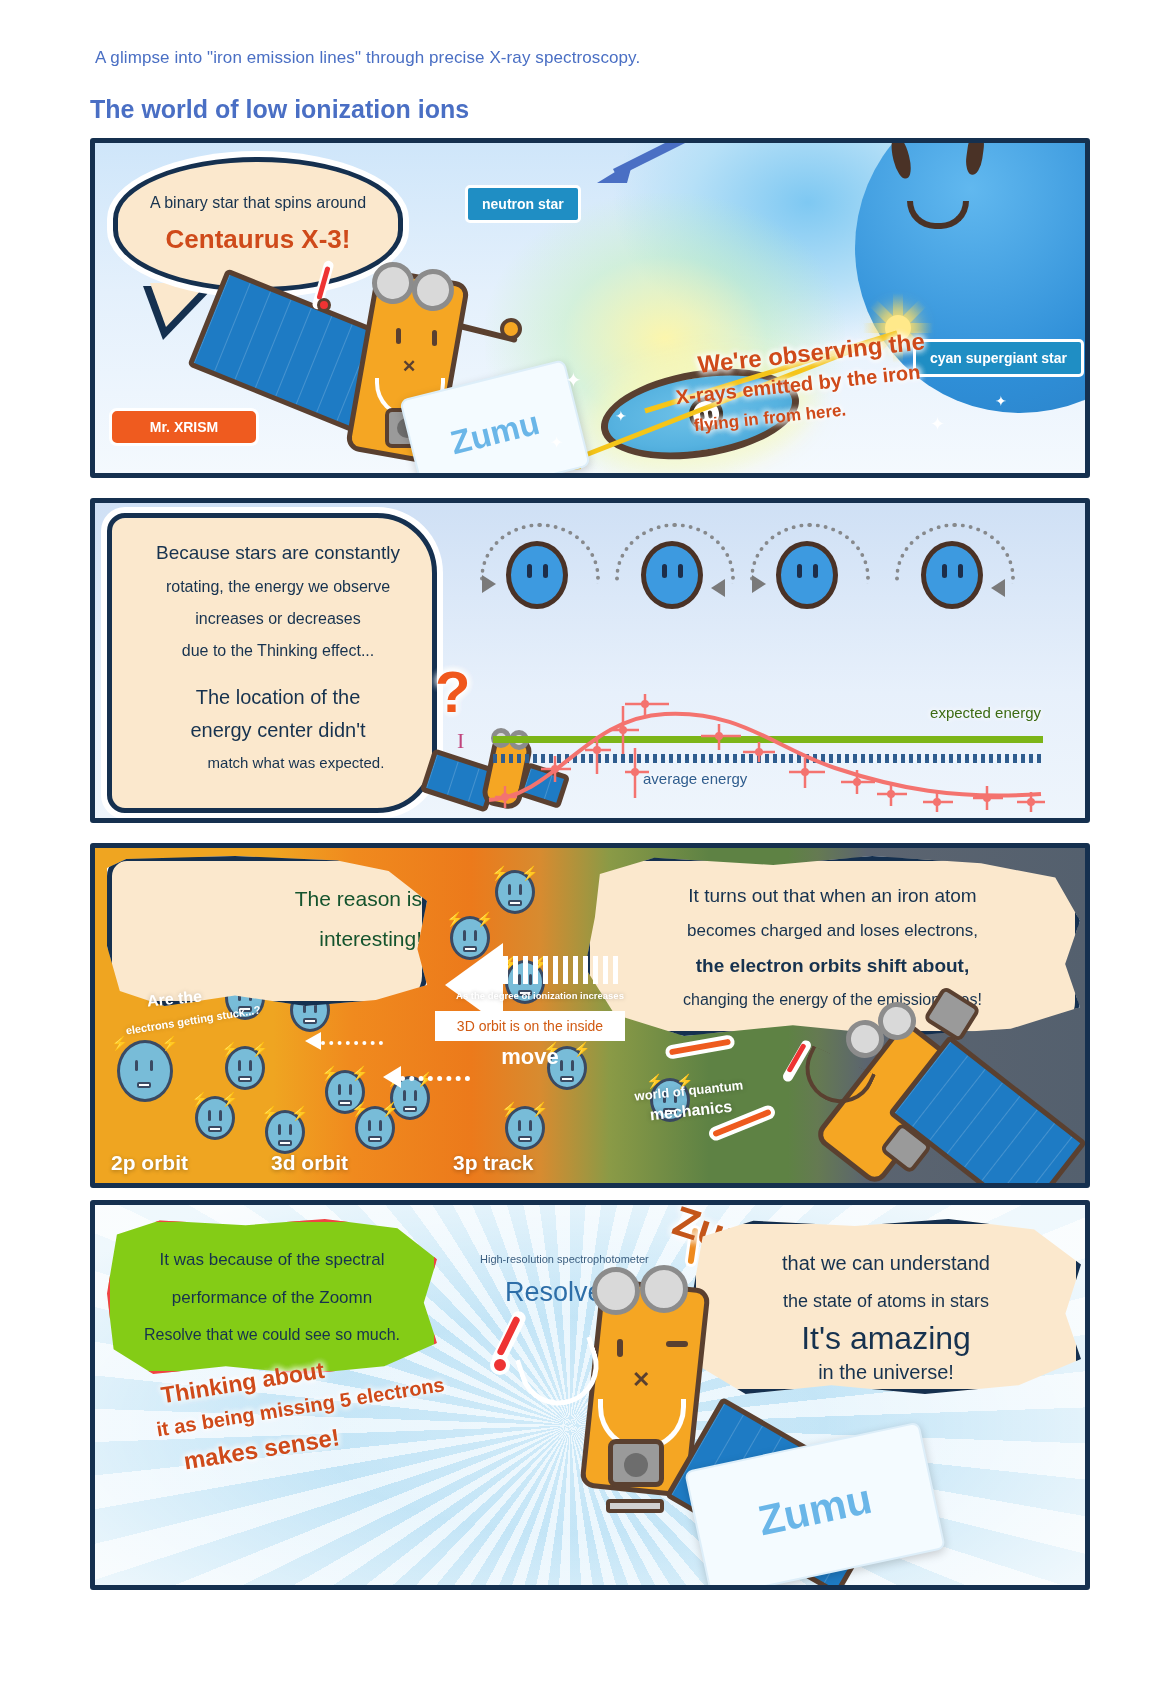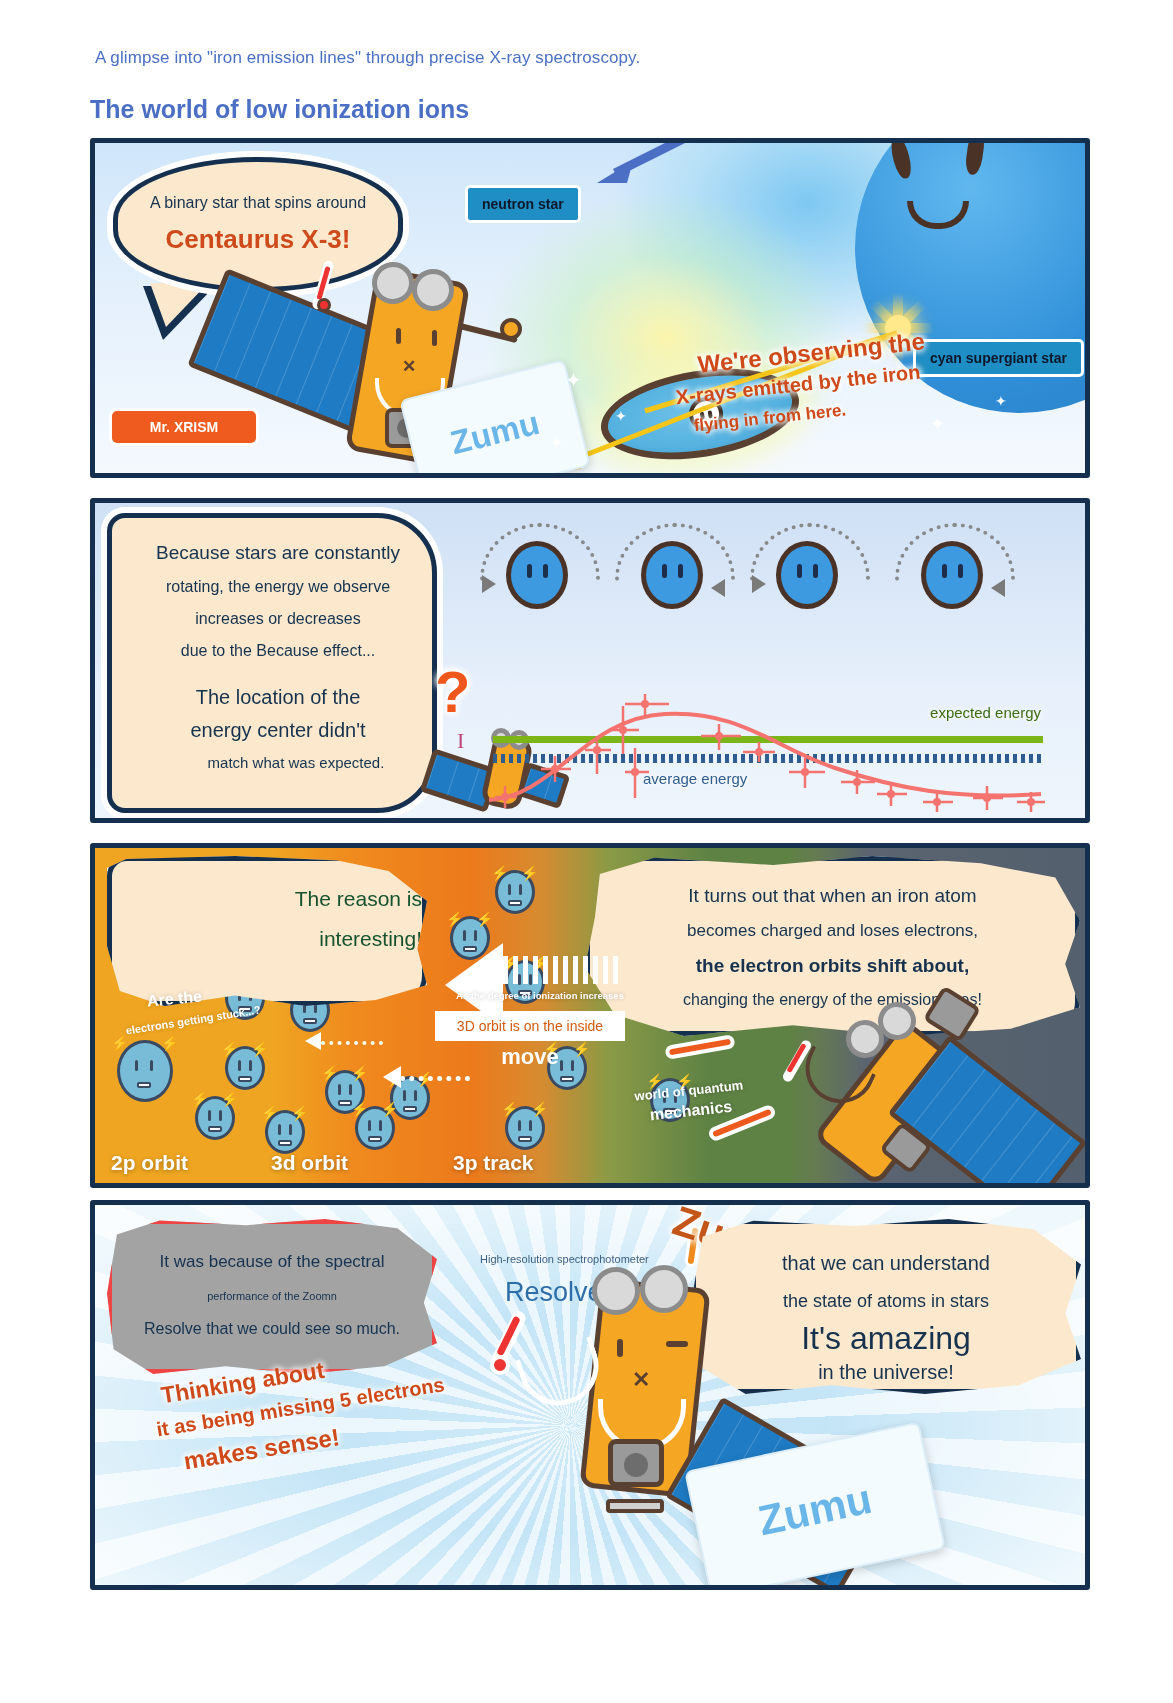--- a/index.html
+++ b/index.html
@@ -60,21 +60,21 @@
     position:absolute; left:18px; top:14px; width:290px; height:135px; background:#fbe8cd;
     border:5px solid #15304f; border-radius:50% / 46%; box-shadow:0 0 0 6px #fff;
   }
   .bubble1 .t1 { position:absolute; left:0; right:0; top:32px; text-align:center; font-size:16px; color:#16324f; }
   .bubble1 .t2 { position:absolute; left:0; right:0; top:62px; text-align:center; font-size:26px; color:#cf4a1a; font-weight:700; }
   .tail1 { position:absolute; left:48px; top:143px; width:0;height:0;
     border-left:20px solid transparent; border-right:52px solid transparent; border-top:54px solid #15304f; }
   .tail1b { position:absolute; left:55px; top:140px; width:0;height:0;
     border-left:16px solid transparent; border-right:42px solid transparent; border-top:44px solid #fbe8cd; }
   .tag {
-    position:absolute; background:#1f8ec4; color:#0f172a; font-size:14px; font-weight:700;
+    position:absolute; background:#1f8ec4; color:#ffffff; font-size:14px; font-weight:700;
     padding:8px 14px; border-radius:5px; border:3px solid #fff; white-space:nowrap;
   }
   #tag-neutron { left:370px; top:42px; }
   #tag-cyan { left:818px; top:196px; }
   .btn-xrism {
     position:absolute; left:14px; top:265px; width:150px; height:38px; background:#ef5b1f;
     border:3px solid #fff; border-radius:8px; color:#fff; font-size:14px; font-weight:700;
     display:flex; align-items:center; justify-content:center;
   }
   .redtext1 { position:absolute; left:580px; top:192px; width:330px; color:#cf4a1a; font-weight:700; }
@@ -161,22 +161,22 @@
   .atomface .e1{left:13px;} .atomface .e2{left:24px;}
   .atomface .m { position:absolute; left:13px; top:30px; width:14px; height:6px; background:#fff;
     border:2px solid #3a4a63; border-radius:2px; }
   
   #panel4 { left:90px; top:1200px; width:1000px; height:390px; background:#dff0fb; }
   .rays4 { position:absolute; inset:0;
     background:
       repeating-conic-gradient(from 0deg at 48% 58%, #bfe3f6 0deg 4deg, #eaf6fd 4deg 8deg);
     opacity:.95; }
   .rays-fade { position:absolute; inset:0; background:radial-gradient(ellipse at 48% 58%, rgba(255,255,255,.25) 0%, rgba(255,255,255,.05) 35%, rgba(255,255,255,.75) 85%); }
-  .bubble4l { position:absolute; left:12px; top:14px; width:330px; height:155px; background:#a3a3a3;
-    border:5px solid #ef4444; box-shadow:0 0 0 6px #fff; border-radius:28px;
+  .bubble4l { position:absolute; left:12px; top:14px; width:330px; height:155px; background:#84cc16;
+    border:3px solid #ef4444; box-shadow:0 0 0 6px #fff; border-radius:28px;
     clip-path: polygon(3% 10%, 16% 1%, 42% 4%, 66% 0%, 88% 6%, 100% 26%, 96% 54%, 100% 80%, 84% 95%, 60% 100%, 36% 95%, 14% 100%, 2% 84%, 0% 48%);
   }
   .bubble4l p { text-align:center; color:#16324f; }
   .bubble4r { position:absolute; left:596px; top:14px; width:390px; height:175px; background:#fbe8cd;
     border:5px solid #15304f; box-shadow:0 0 0 6px #fff; border-radius:28px;
     clip-path: polygon(3% 10%, 16% 1%, 42% 4%, 66% 0%, 88% 6%, 100% 26%, 96% 54%, 100% 80%, 84% 95%, 60% 100%, 36% 95%, 14% 100%, 2% 84%, 0% 48%);
   }
   .bubble4r p { text-align:center; color:#16324f; }
   .hires { position:absolute; left:385px; top:48px; font-size:11px; color:#3c5f80; }
   .resolve-w { position:absolute; left:410px; top:72px; font-size:27px; color:#2d6ea8; }
@@ -274,21 +274,21 @@
   <span class="star-deco" style="left:455px;top:290px;font-size:16px;">✦</span>
   <span class="star-deco" style="left:835px;top:270px;font-size:18px;">✦</span>
   <span class="star-deco" style="left:900px;top:250px;font-size:14px;">✦</span>
 </div>
 
 <div class="panel" id="panel2">
   <div class="bubble2">
     <p style="margin-top:24px;font-size:19px;">Because stars are constantly</p>
     <p style="margin-top:14px;font-size:16px;">rotating, the energy we observe</p>
     <p style="margin-top:14px;font-size:16px;">increases or decreases</p>
-    <p style="margin-top:14px;font-size:16px;">due to the Because effect...</p>
+    <p style="margin-top:14px;font-size:16px;">due to the Thinking effect...</p>
     <p style="margin-top:26px;font-size:20px;">The location of the</p>
     <p style="margin-top:10px;font-size:20px;">energy center didn't</p>
     <p style="margin-top:12px;font-size:15px;margin-left:36px;">match what was expected.</p>
   </div>
 
   <div class="spin" style="left:385px;top:20px;">
     <div class="dot-orbit"></div>
     <div class="ball">
       <div class="eye" style="left:16px;top:18px;"></div>
       <div class="eye" style="left:32px;top:18px;"></div>
@@ -562,21 +562,21 @@
     <div style="position:absolute;left:126px;top:112px;width:40px;height:36px;background:#9a9a9a;border:4px solid #5a4030;border-radius:7px;transform:rotate(38deg);"></div>
   </div>
 </div>
 
 <div class="panel" id="panel4">
   <div class="rays4"></div>
   <div class="rays-fade"></div>
 
   <div class="bubble4l">
     <p style="margin-top:28px;font-size:17px;">It was because of the spectral</p>
-    <p style="margin-top:18px;font-size:11px;text-align:center;">performance of the Zoomn</p>
+    <p style="margin-top:18px;font-size:17px;text-align:center;">performance of the Zoomn</p>
     <p style="margin-top:18px;font-size:16px;">Resolve that we could see so much.</p>
   </div>
 
   <div class="hires">High-resolution spectrophotometer</div>
   <div class="resolve-w">Resolve</div>
 
   <div class="excl"></div>
   <div class="zummun">Zummun!</div>
 
   <div class="bubble4r">

